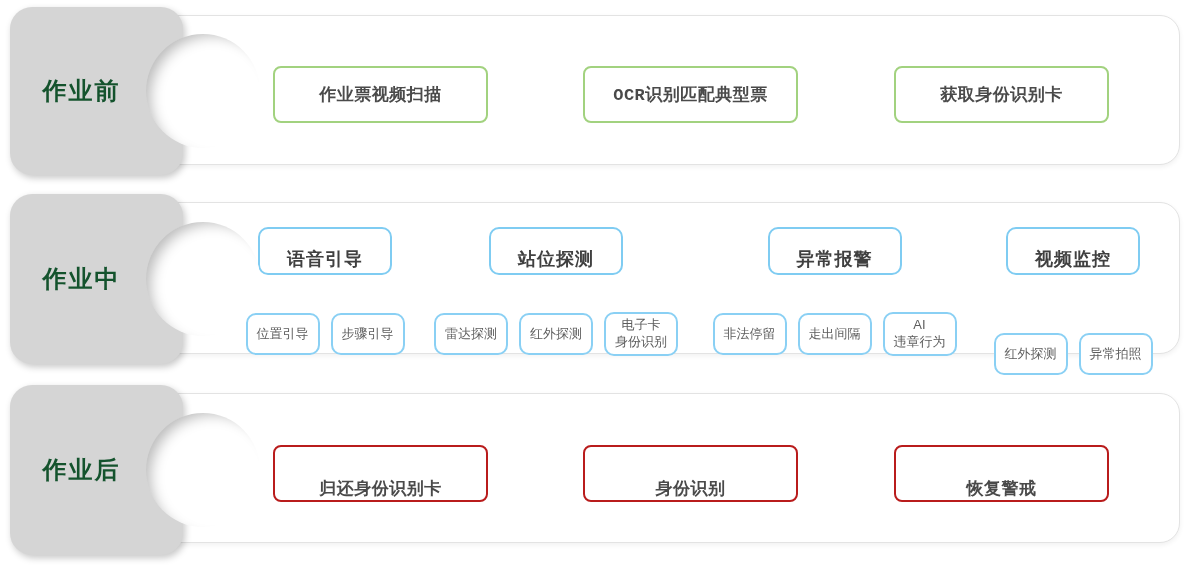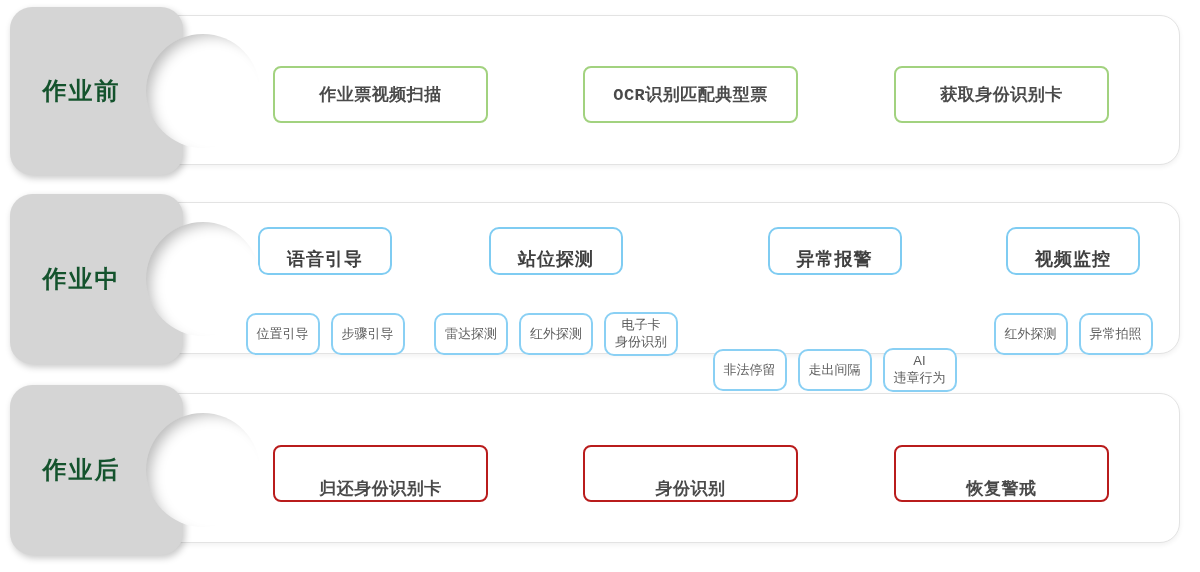--- a/index.html
+++ b/index.html
@@ -92,22 +92,22 @@
   
   .group {
     position: absolute;
     top: 24px;
     display: flex;
     flex-direction: column;
     align-items: center;
   }
   .group.g0 { left: 88px;  width: 172px; }
   .group.g1 { left: 280px; width: 250px; }
-  .group.g2 { left: 558px; width: 251px; gap: 36px; }
-  .group.g3 { left: 840px; width: 164px; }
+  .group.g2 { left: 558px; width: 251px; }
+  .group.g3 { left: 840px; width: 164px; gap: 20px; }
 
   .hnode {
     height: 48px;
     line-height: 44px;
     padding: 8px 27px;
     border: 2px solid #7fccf2;
     border-radius: 10px;
     font-size: 18px;
     font-weight: bold;
     color: #404040;

